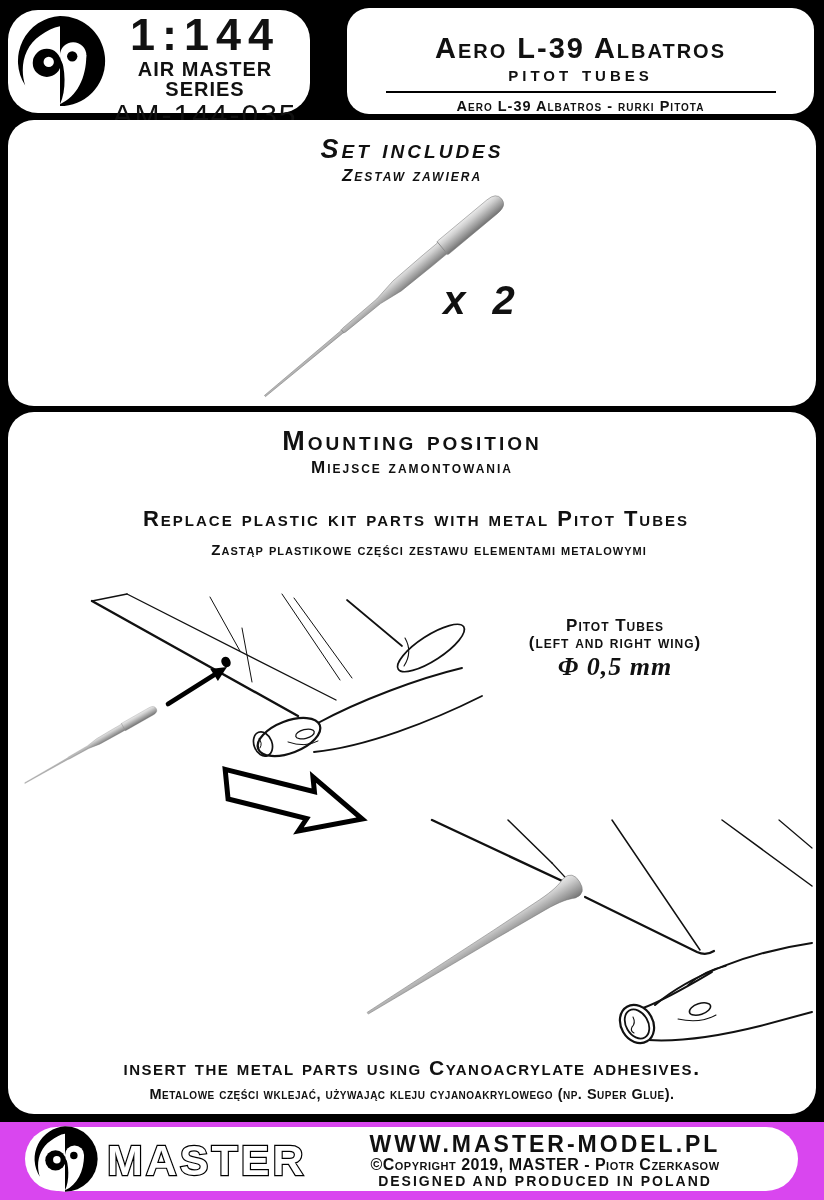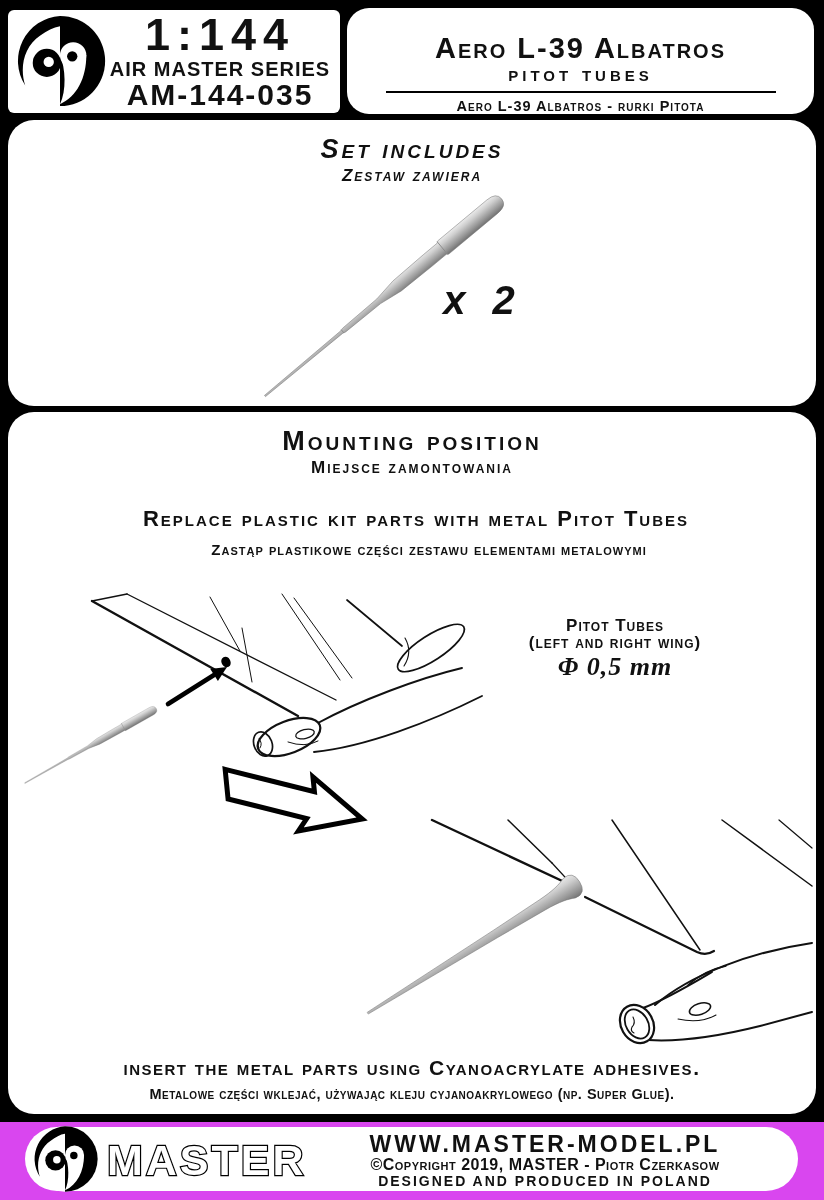--- a/index.html
+++ b/index.html
@@ -2,28 +2,28 @@
 <html><head>
 <meta charset="utf-8">
 <style>
   html,body{margin:0;padding:0;background:#222;}
   .page{position:relative;width:824px;height:1200px;background:#000;margin:0 auto;overflow:hidden;
         font-family:"Liberation Sans",sans-serif;color:#111;}
   .panel{position:absolute;background:#fff;border-radius:26px;}
   .sc{font-variant:small-caps;}
   .ctr{text-align:center;}
   
-  .hbox-left{left:8px;top:10px;width:332px;height:103px;border-radius:6px;}
+  .hbox-left{left:8px;top:10px;width:302px;height:103px;border-radius:30px;}
   .hbox-right{left:347px;top:8px;width:467px;height:106px;border-radius:22px;
               display:flex;flex-direction:column;align-items:center;justify-content:flex-end;}
   .logo-svg{position:absolute;left:5px;top:4px;}
   .hl-text{position:absolute;left:100px;right:8px;top:1px;text-align:center;}
   .scale-num{font-size:45px;font-weight:800;letter-spacing:7px;line-height:48px;}
   .series{font-size:20px;font-weight:600;letter-spacing:1px;line-height:20px;}
-  .code{font-size:30px;font-weight:700;letter-spacing:2px;line-height:31px;}
+  .code{font-size:30px;font-weight:400;letter-spacing:2px;line-height:31px;}
   .prod-title{font-size:29px;font-weight:800;letter-spacing:2px;line-height:30px;}
   .prod-sub{font-size:21px;font-weight:800;letter-spacing:4px;line-height:22px;}
   .hrule{width:390px;height:2px;background:#000;margin:6px 0 5px 0;}
   .prod-pl{font-size:14.5px;font-weight:700;letter-spacing:1px;}
   
   .panel1{left:8px;top:120px;width:808px;height:286px;font-style:italic;}
   .panel2{left:8px;top:412px;width:808px;height:702px;}
   .h1{font-size:27px;font-weight:700;letter-spacing:3px;padding-top:14px;}
   .h2{font-size:17px;font-weight:700;letter-spacing:2px;margin-top:1px;}
   .x2{position:absolute;left:400px;top:158px;width:150px;text-align:center;

